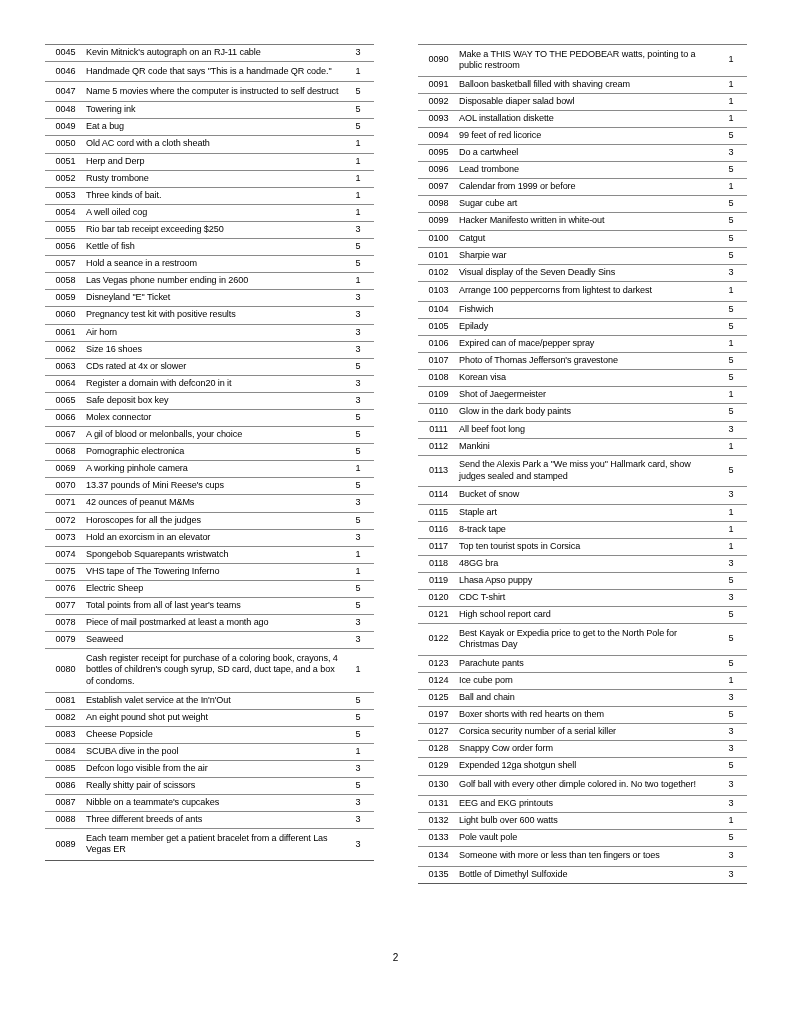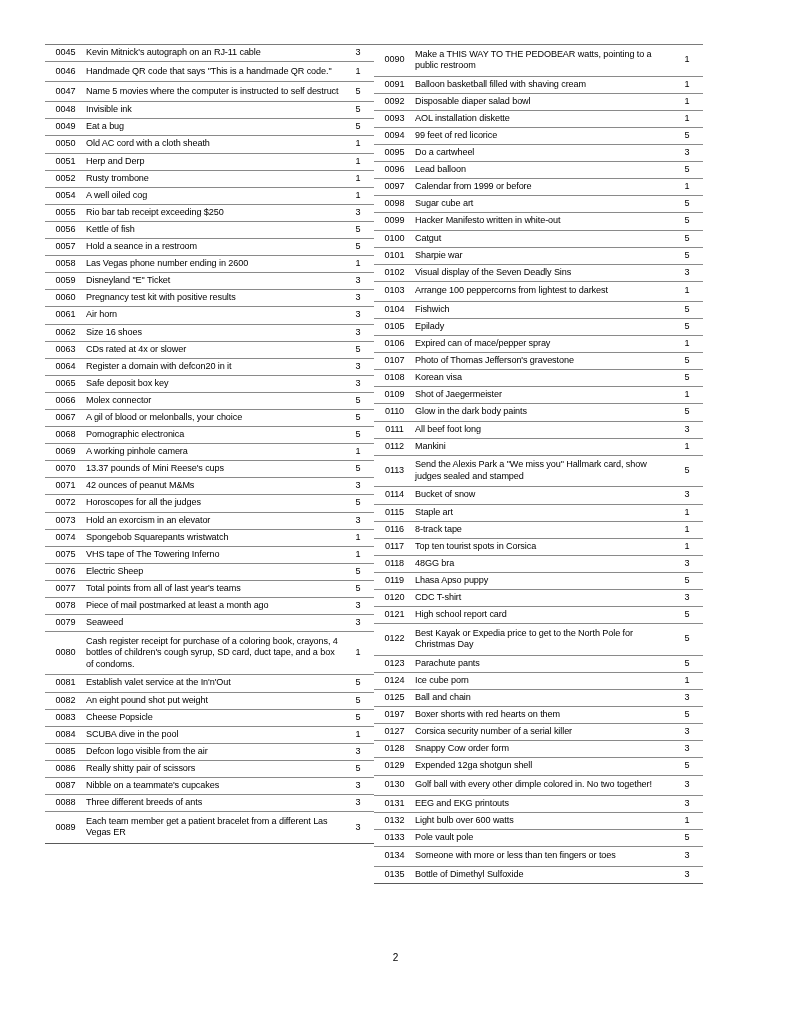--- a/index.html
+++ b/index.html
@@ -24,20 +24,21 @@
     height: 1024px;
     box-sizing: border-box;
   }
   .columns {
     position: absolute;
     left: 45px;
     top: 44px;
     width: 702px;
     display: flex;
     flex-direction: row;
+    justify-content: space-between;
     align-items: flex-start;
   }
   .col {
     width: 329px;
   }
   table.items {
     width: 329px;
     border-collapse: collapse;
     table-layout: fixed;
     border-top: 1.4px solid #7a7a7a;
@@ -108,41 +109,46 @@
               <td class="c-desc">Handmade QR code that says "This is a handmade QR code."</td>
               <td class="c-score">1</td>
             </tr>
             <tr class="multi">
               <td class="c-id">0047</td>
               <td class="c-desc">Name 5 movies where the computer is instructed to self destruct</td>
               <td class="c-score">5</td>
             </tr>
             <tr>
               <td class="c-id">0048</td>
-              <td class="c-desc">Invisible ink</td>
+              <td class="c-desc">Towering ink</td>
               <td class="c-score">5</td>
             </tr>
             <tr>
               <td class="c-id">0049</td>
               <td class="c-desc">Eat a bug</td>
               <td class="c-score">5</td>
             </tr>
             <tr>
               <td class="c-id">0050</td>
               <td class="c-desc">Old AC cord with a cloth sheath</td>
               <td class="c-score">1</td>
             </tr>
             <tr>
               <td class="c-id">0051</td>
               <td class="c-desc">Herp and Derp</td>
               <td class="c-score">1</td>
             </tr>
             <tr>
               <td class="c-id">0052</td>
               <td class="c-desc">Rusty trombone</td>
+              <td class="c-score">1</td>
+            </tr>
+            <tr>
+              <td class="c-id">0053</td>
+              <td class="c-desc">Three kinds of bait.</td>
               <td class="c-score">1</td>
             </tr>
             <tr>
               <td class="c-id">0054</td>
               <td class="c-desc">A well oiled cog</td>
               <td class="c-score">1</td>
             </tr>
             <tr>
               <td class="c-id">0055</td>
               <td class="c-desc">Rio bar tab receipt exceeding $250</td>
@@ -350,21 +356,21 @@
               <td class="c-desc">99 feet of red licorice</td>
               <td class="c-score">5</td>
             </tr>
             <tr>
               <td class="c-id">0095</td>
               <td class="c-desc">Do a cartwheel</td>
               <td class="c-score">3</td>
             </tr>
             <tr>
               <td class="c-id">0096</td>
-              <td class="c-desc">Lead balloon</td>
+              <td class="c-desc">Lead trombone</td>
               <td class="c-score">5</td>
             </tr>
             <tr>
               <td class="c-id">0097</td>
               <td class="c-desc">Calendar from 1999 or before</td>
               <td class="c-score">1</td>
             </tr>
             <tr>
               <td class="c-id">0098</td>
               <td class="c-desc">Sugar cube art</td>

